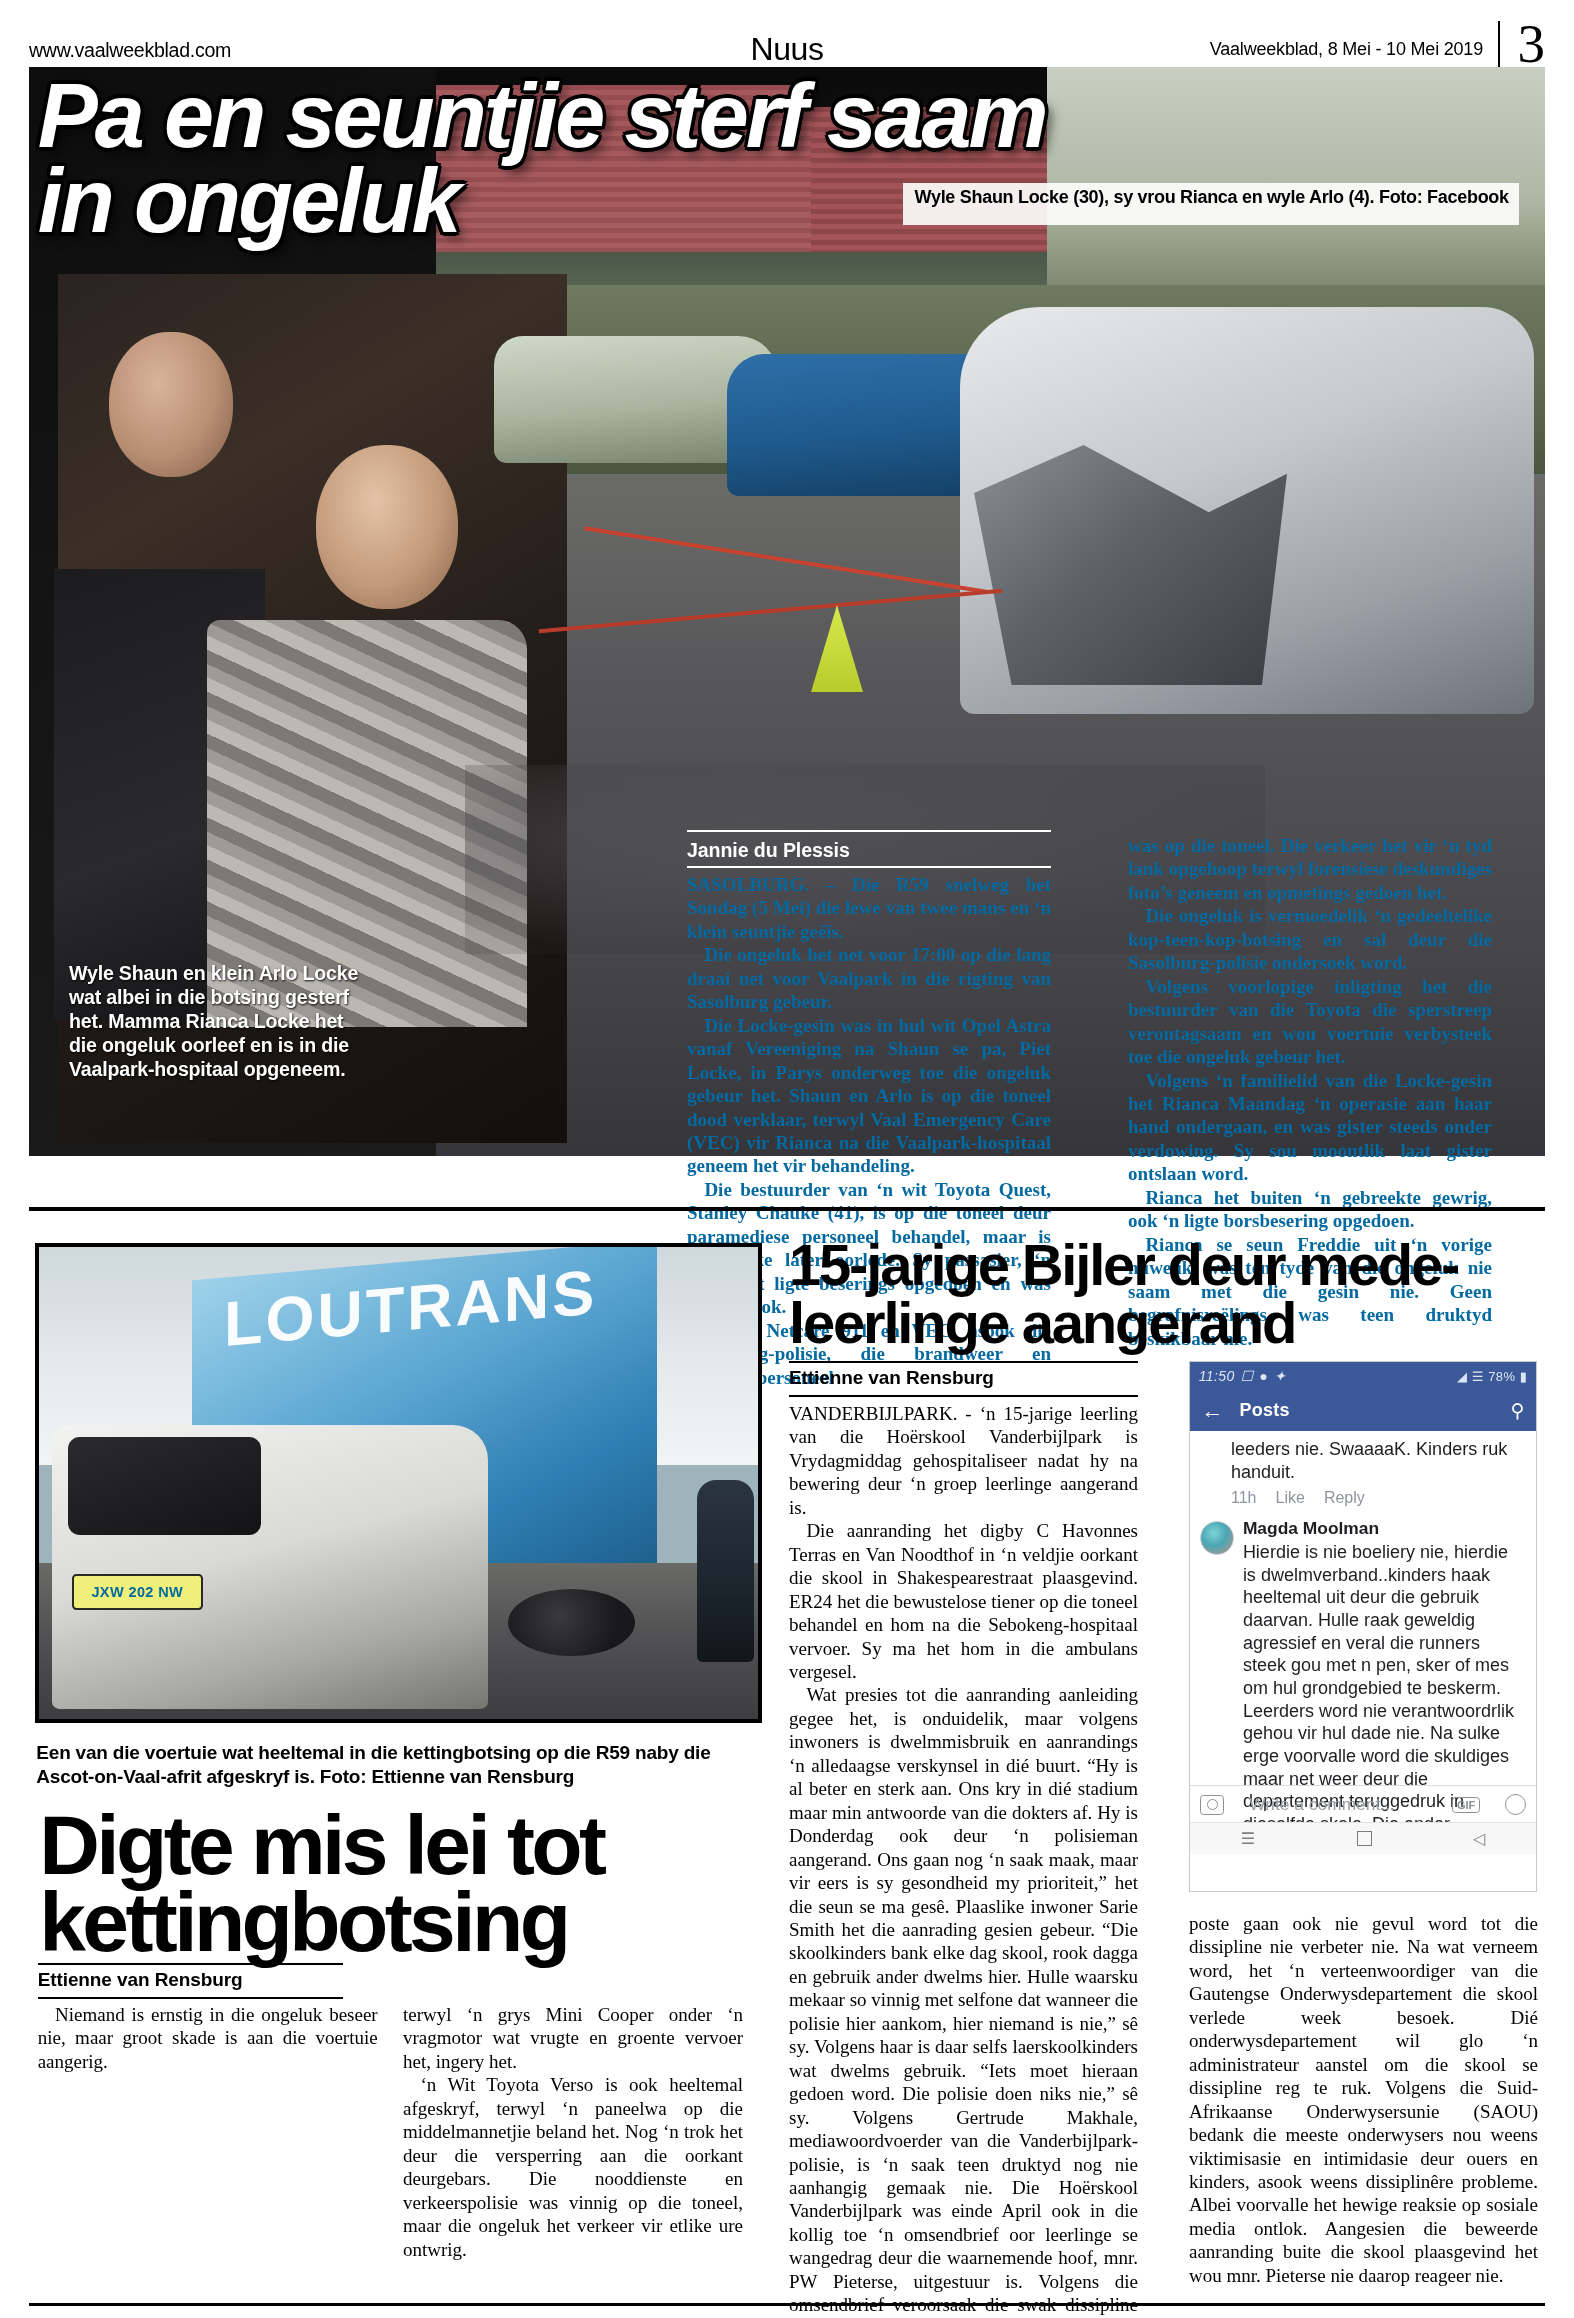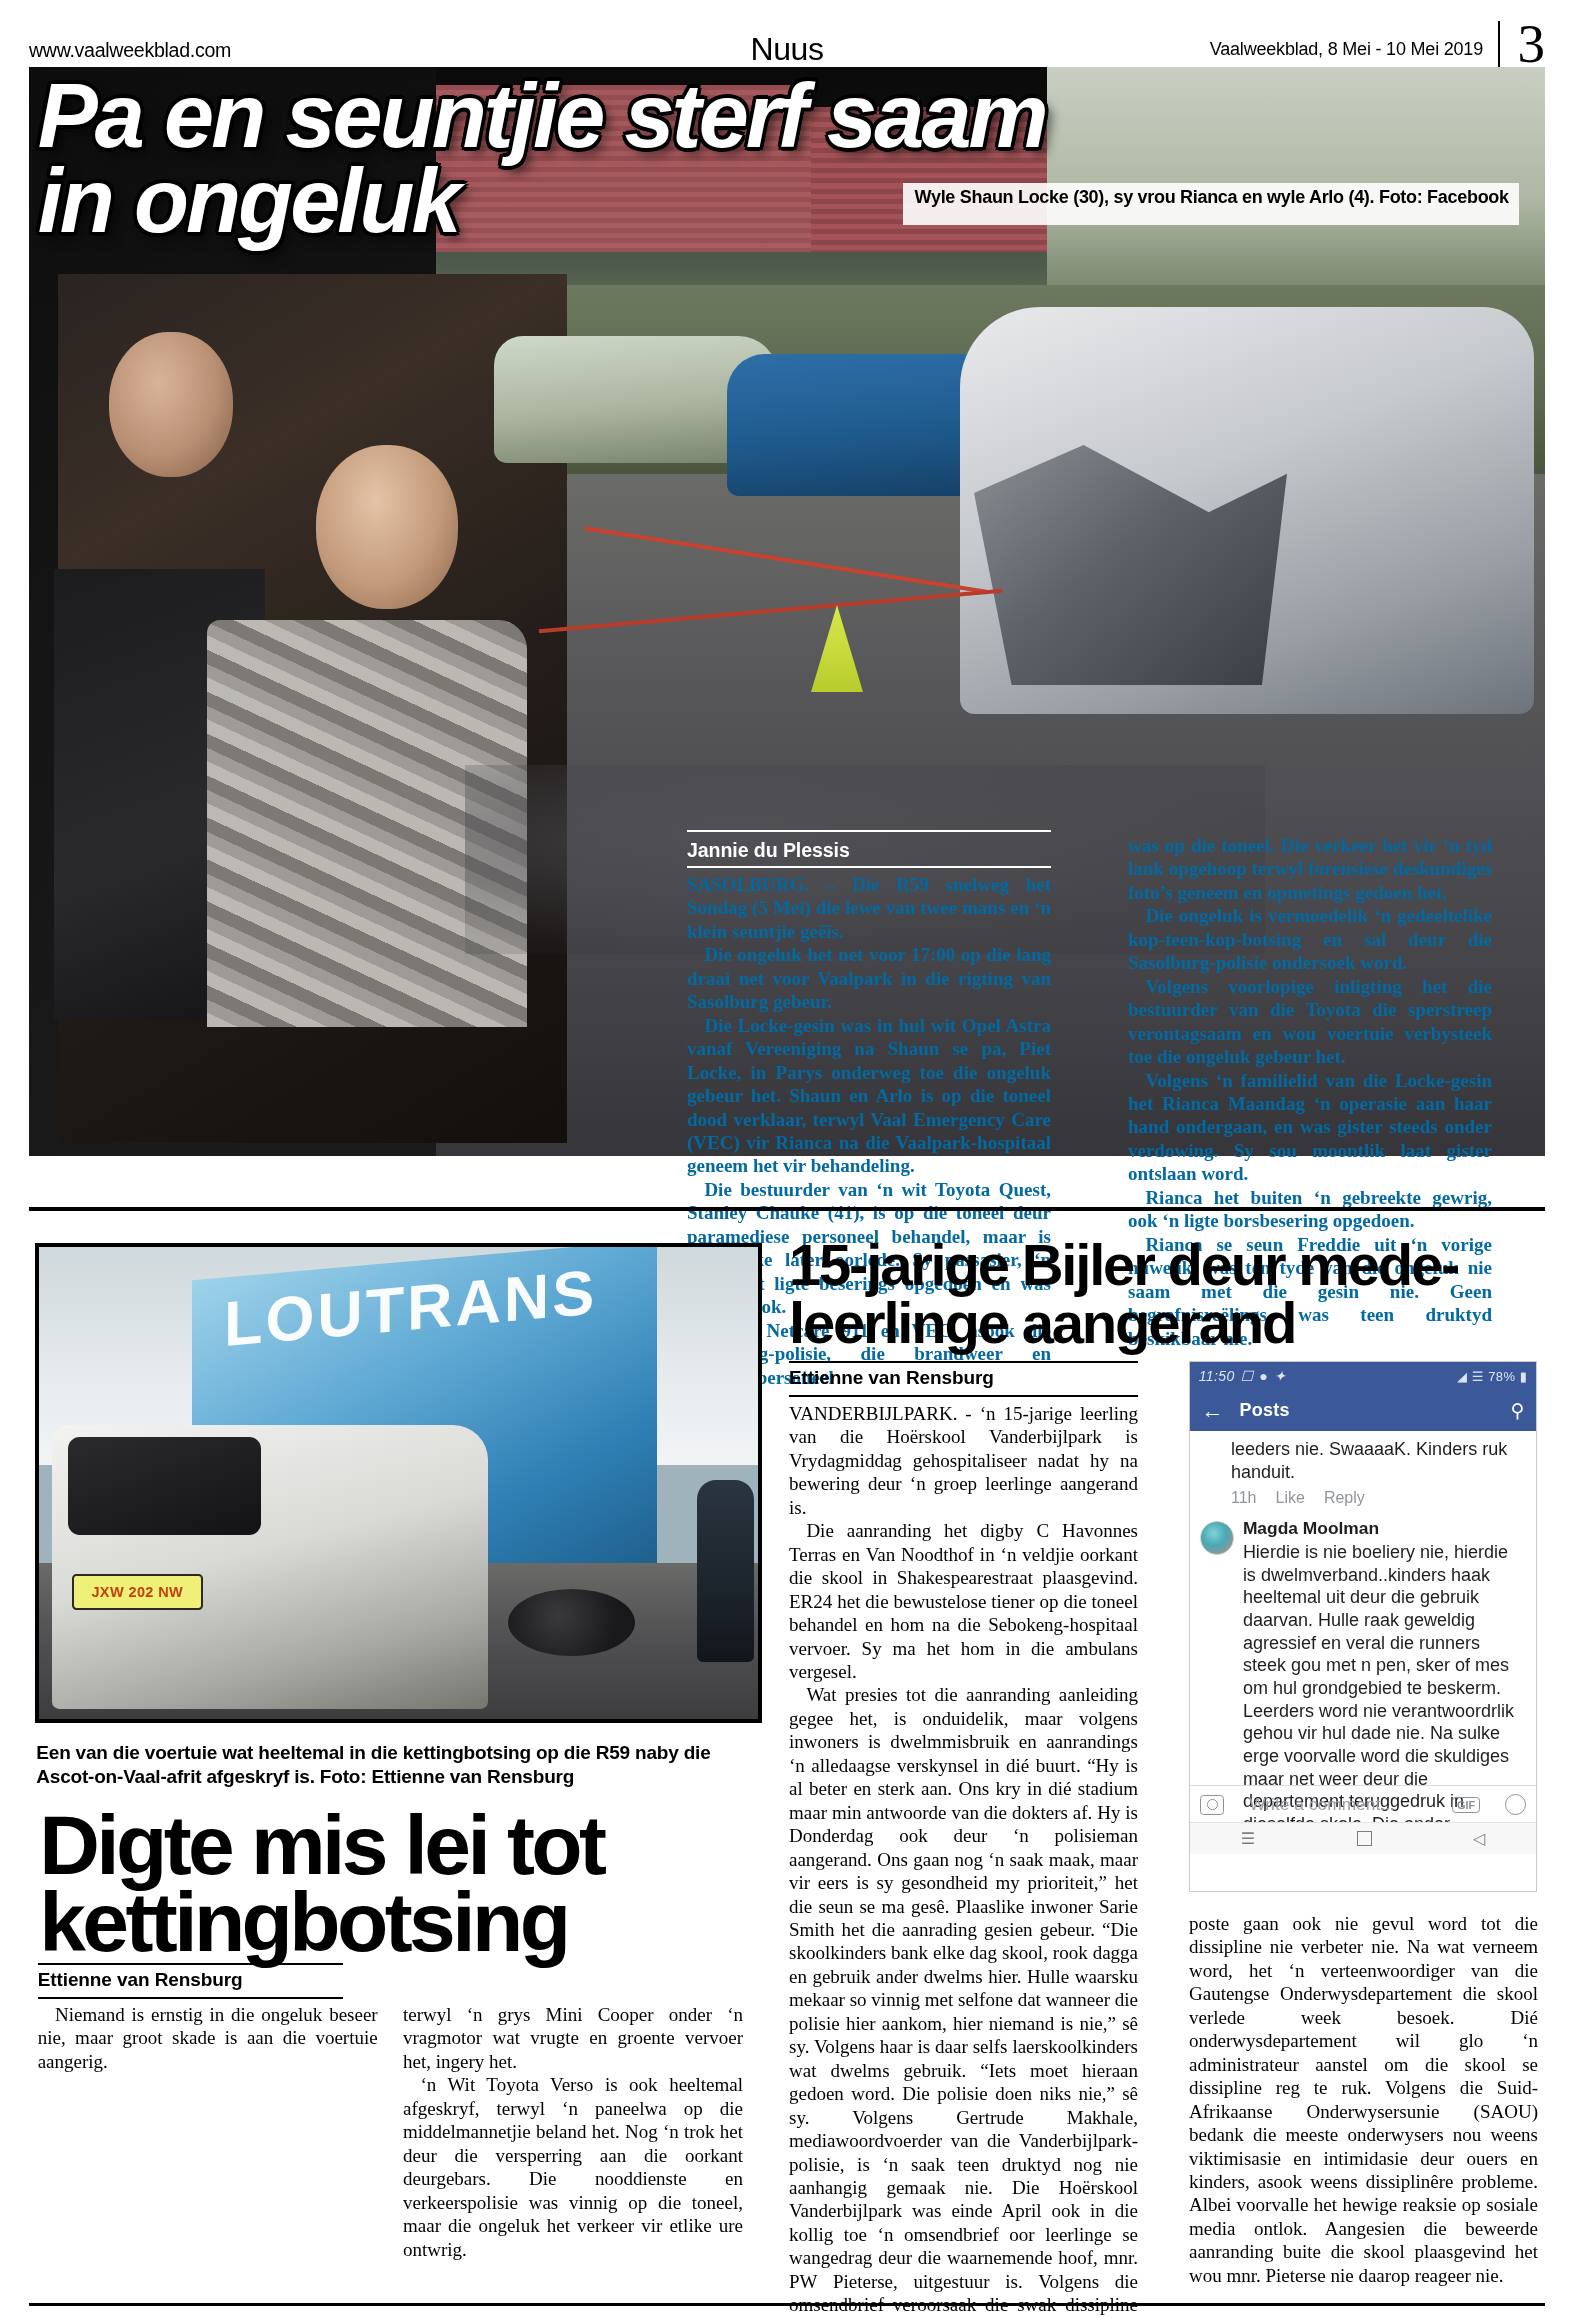--- a/index.html
+++ b/index.html
@@ -112,21 +112,21 @@
     transform:skewY(-5deg);}
   .p3-truck-txt{position:absolute;left:185px;top:22px;width:436px;
     font-size:63px;font-weight:700;color:#fff;letter-spacing:2.9px;
     font-family:"Liberation Sans",sans-serif;transform:skewY(-5deg);opacity:.96;}
   .p3-car{position:absolute;left:13px;top:178px;width:436px;height:284px;border-radius:16px 35px 7.3px 7.3px;
     background:linear-gradient(165deg,#f3f3f1 0%,#d9d9d6 45%,#a9a9a6 75%,#76766f 100%);}
   .p3-car-dark{position:absolute;left:29px;top:190px;width:193px;height:98px;border-radius:11.6px;
     background:linear-gradient(160deg,#2b2b2d 0%,#131315 100%);}
   .p3-plate{position:absolute;left:33px;top:327px;width:127px;height:32px;border-radius:4.4px;
     background:#eef07a;border:2.2px solid #2a2a22;display:flex;align-items:center;justify-content:center;
-    font-size:14.5px;font-weight:700;letter-spacing:0.4px;color:#c2410c;font-family:"Liberation Sans",sans-serif;}
+    font-size:14.5px;font-weight:700;letter-spacing:0.4px;color:#0369a1;font-family:"Liberation Sans",sans-serif;}
   .p3-fire{position:absolute;left:658px;top:233px;width:57px;height:182px;
     background:linear-gradient(180deg,#2b3540 0%,#1c242c 60%,#11161b 100%);border-radius:19px 19px 5.8px 5.8px;}
   .p3-road{position:absolute;left:0;bottom:0;width:100%;height:156px;
     background:linear-gradient(180deg,#6a6a68 0%,#525254 45%,#3d3d40 100%);}
   .p3-wheels{position:absolute;left:469px;top:342px;width:127px;height:67px;border-radius:50%;
     background:radial-gradient(circle at 40% 40%,#3a3a3c 0%,#18181a 70%);}
 
   .a3-cap{position:absolute;left:7.3px;top:505px;width:713px;
     font-size:19px;font-weight:700;line-height:1.26;letter-spacing:-0.2px;}
 
@@ -242,20 +242,21 @@
       <div class="ph-debris"></div>
     </div>
 
     <div class="a1-headline">
       <div class="hl-line">Pa en seuntjie sterf saam</div>
       <div class="hl-line">in ongeluk</div>
     </div>
 
     <div class="a1-photocredit">Wyle Shaun Locke (30), sy vrou Rianca en wyle Arlo (4). Foto: Facebook</div>
 
+    <div class="a1-cap">Wyle Shaun en klein Arlo Locke wat albei in die botsing gesterf het. Mamma Rianca Locke het die ongeluk oorleef en is in die Vaalpark-hospitaal opgeneem.</div>
 
     <div class="a1-byrule-top"></div>
     <div class="a1-byline">Jannie du Plessis</div>
     <div class="a1-byrule-bot"></div>
 
     <div class="a1-col a1-col1">
       <p class="first">SASOLBURG. – Die R59 snelweg het Sondag (5 Mei) die lewe van twee mans en ‘n klein seuntjie geëïs.</p>
       <p>Die ongeluk het net voor 17:00 op die lang draai net voor Vaalpark in die rigting van Sasolburg gebeur.</p>
       <p>Die Locke-gesin was in hul wit Opel Astra vanaf Vereeniging na Shaun se pa, Piet Locke, in Parys onderweg toe die ongeluk gebeur het. Shaun en Arlo is op die toneel dood verklaar, terwyl Vaal Emergency Care (VEC) vir Rianca na die Vaalpark-hospitaal geneem het vir behandeling.</p>
       <p>Die bestuurder van ‘n wit Toyota Quest, Stanley Chauke (41), is op die toneel deur paramediese personeel behandel, maar is oomblikke later oorlede. Sy passasier, ‘n vrou, het ligte beserings opgedoen en was baie geskok.</p>

